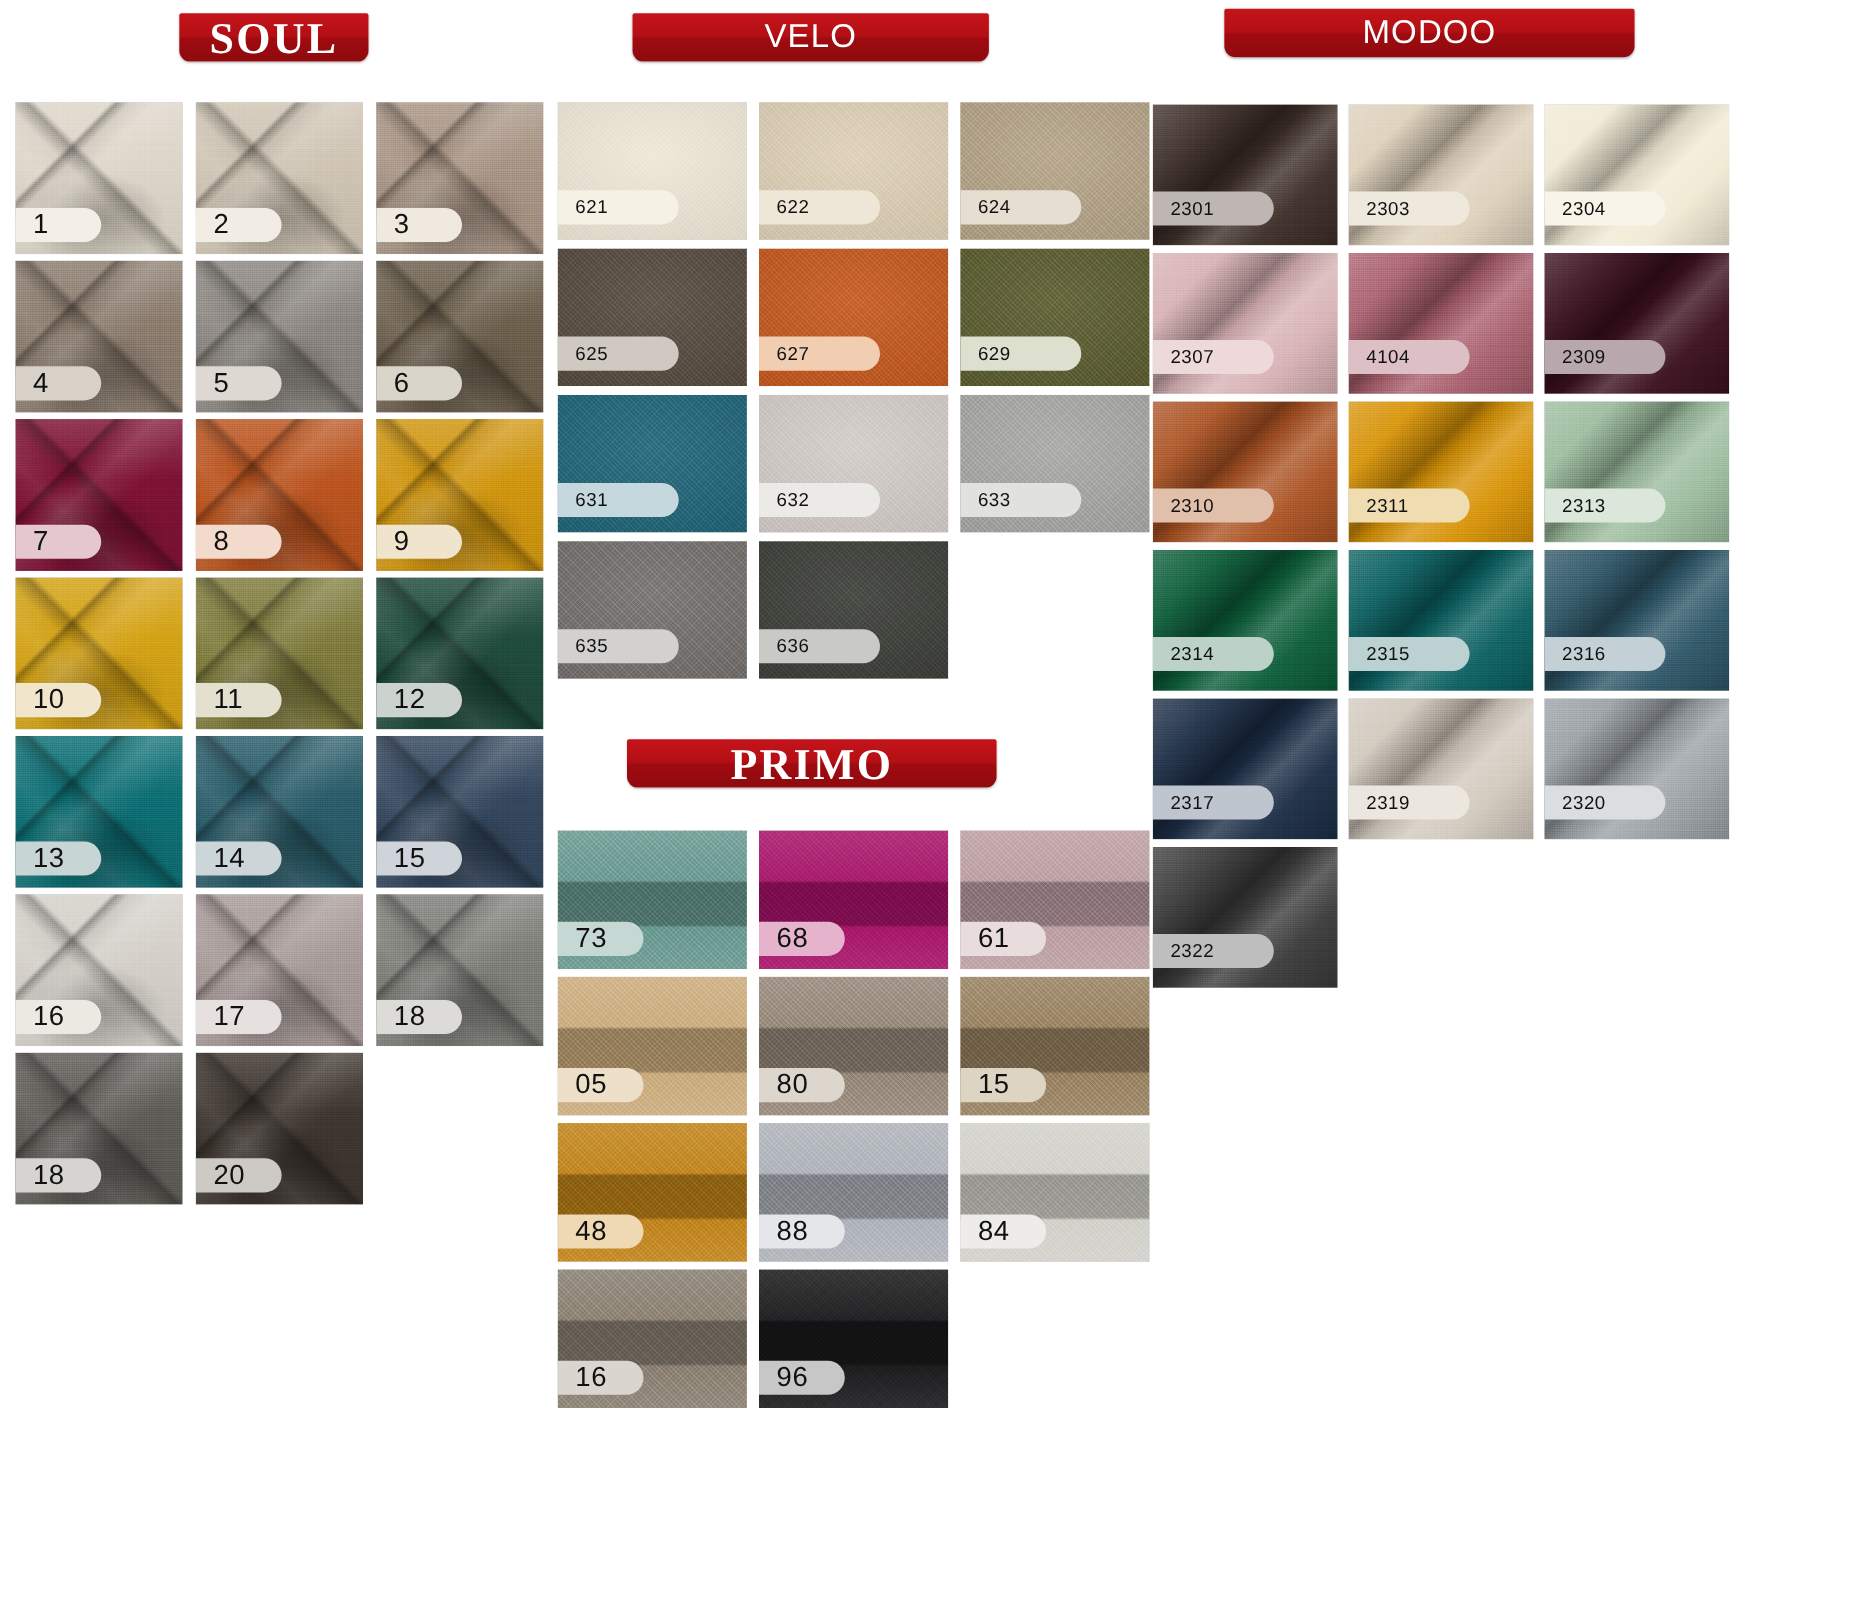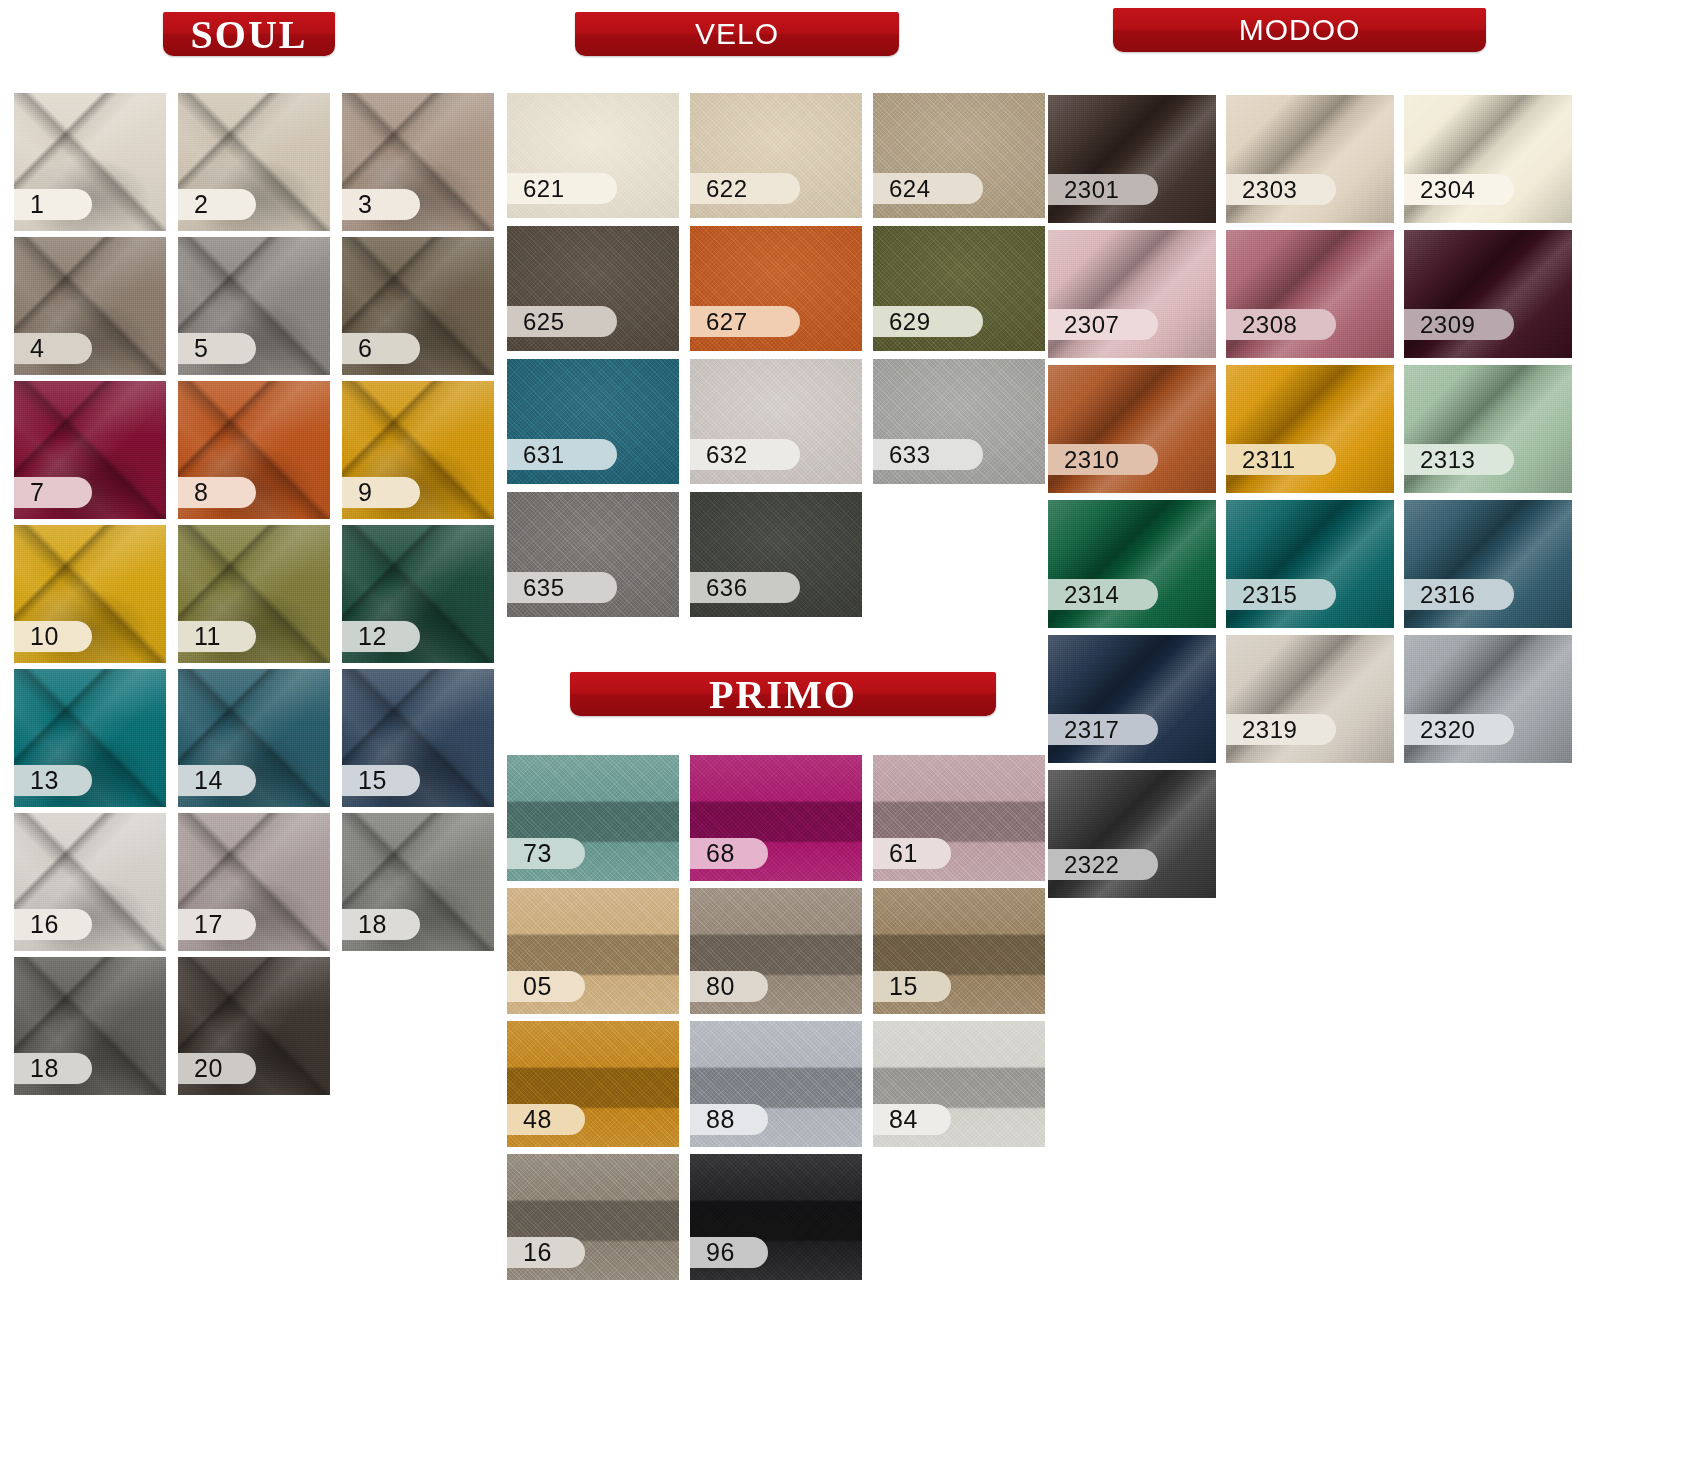--- a/index.html
+++ b/index.html
@@ -38,21 +38,21 @@
   .banner-sans {
     font-family: "Liberation Sans", sans-serif;
     font-size: 30px;
     font-weight: 400;
     letter-spacing: 1px;
   }
 
   #banner-soul  { left: 163px;  top: 12px; width: 172px; }
   #banner-velo  { left: 575px;  top: 12px; width: 324px; }
   #banner-modoo { left: 1113px; top: 8px;  width: 373px; }
-  #banner-primo { left: 570px;  top: 672px; width: 426px; }
+  #banner-primo { left: 570px;  top: 672px; width: 336px; }
 
   
   .grid {
     position: absolute;
     display: grid;
   }
   #grid-soul {
     left: 14px; top: 93px;
     grid-template-columns: repeat(3, 152px);
     grid-auto-rows: 138px;
@@ -172,21 +172,21 @@
     display: flex;
     align-items: center;
     border-radius: 0 16px 16px 0;
     font-family: "Liberation Sans", sans-serif;
     font-size: 25px;
     font-weight: 400;
     color: #111;
     letter-spacing: 0.5px;
     white-space: nowrap;
   }
-  .pill.wide { min-width: 110px; font-size: 24px; }
+  .pill.wide { min-width: 110px; font-size: 17px; }
   .pill.velo { bottom: 14px; }
   .pill.primo { bottom: 12px; }
   .pill.modoo { bottom: 18px; }
 </style>
 </head>
 <body>
 
 <div id="page">
 
   <div class="banner banner-serif" id="banner-soul">
@@ -484,21 +484,21 @@
       <div class="swatch fold-diag">
         <div class="base" style="background: rgb(215, 177, 180);"></div>
         <div class="sh"></div>
         <div class="noise"></div>
         <div class="pill modoo wide" style="background: rgb(238, 217, 218);">2307</div>
       </div>
       <div class="swatch fold-diag">
         <div class="base" style="background: rgb(169, 95, 109);"></div>
         <div class="sh"></div>
         <div class="noise"></div>
-        <div class="pill modoo wide" style="background: rgb(220, 192, 198);">2308</div>
+        <div class="pill modoo wide" style="background: rgb(220, 192, 198);">4104</div>
       </div>
       <div class="swatch fold-diag">
         <div class="base" style="background: rgb(58, 15, 30);"></div>
         <div class="sh"></div>
         <div class="noise"></div>
         <div class="pill modoo wide" style="background: rgb(184, 168, 174);">2309</div>
       </div>
       <div class="swatch fold-diag">
         <div class="base" style="background: rgb(170, 82, 35);"></div>
         <div class="sh"></div>

